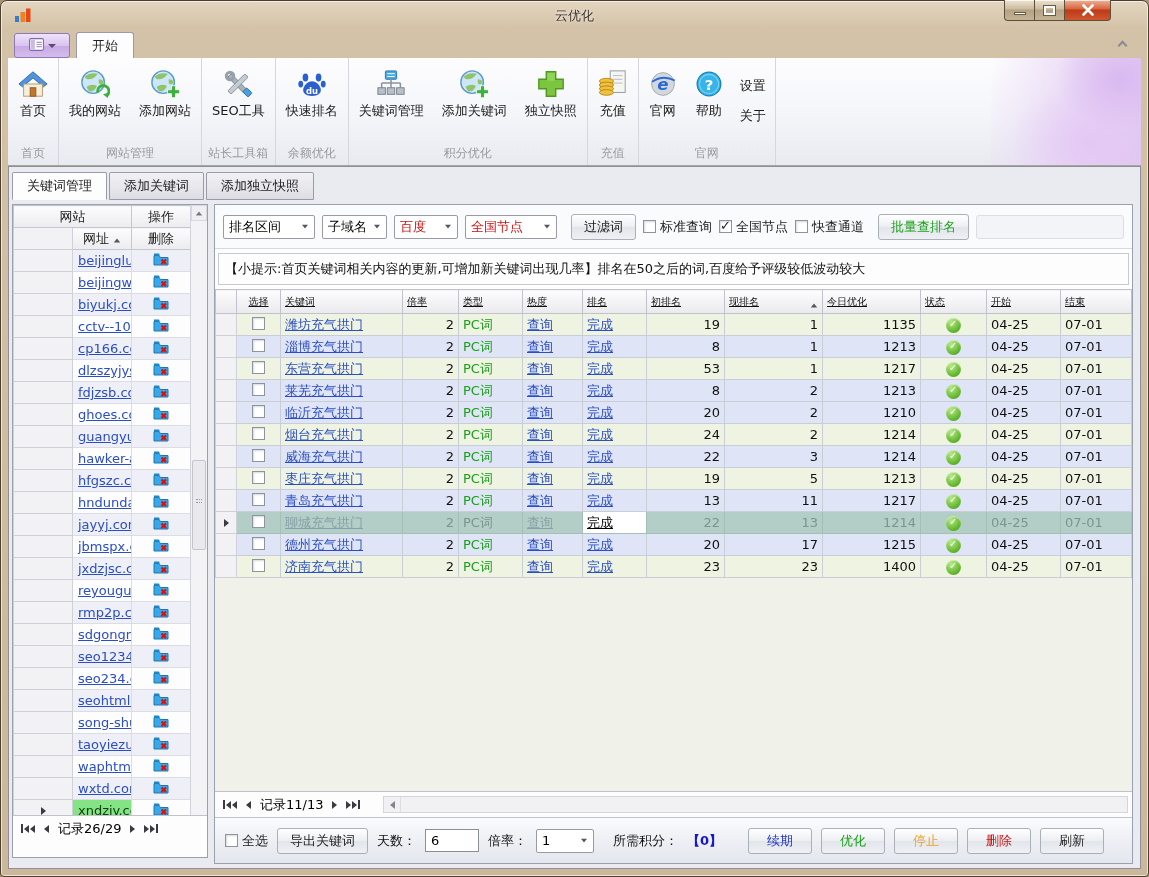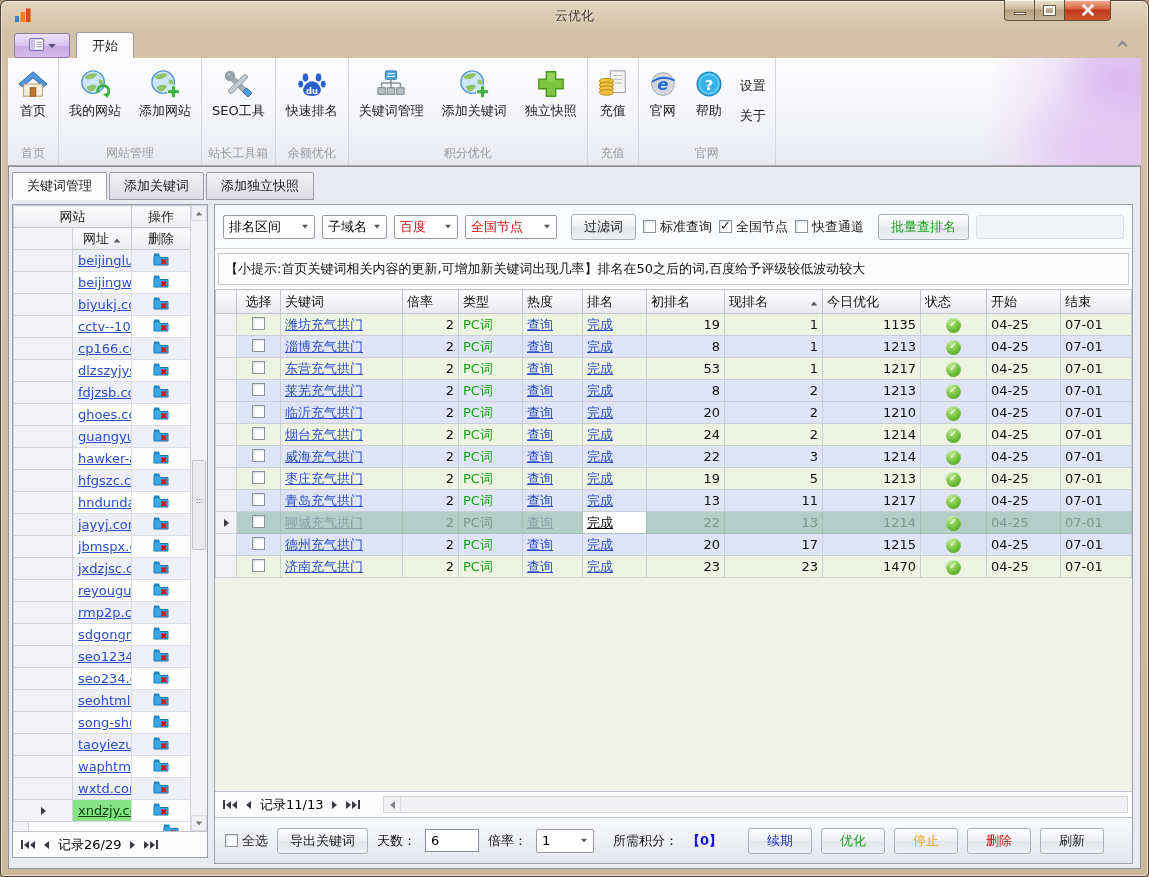--- a/index.html
+++ b/index.html
@@ -67,21 +67,21 @@
 .sb-table td.selcol, .sb-table th.selcol { background:#f2f2f5; border:1px solid #d0d0d8; }
 .sb-row:nth-child(even) td:not(.selcol) { background:#fdfdfe; }
 .sb-row:nth-child(odd) td:not(.selcol) { background:#efeff8; }
 .sb-row td.urlcell { padding-left:5px; overflow:hidden; white-space:nowrap; }
 .sb-row td.delcell { text-align:center; }
 .sb-row.sb-sel td.urlcell { background:#84e384; }
 .sb-row.sb-sel a { color:#10400f; }
 .sb-table a { color:#2a4ec4; text-decoration:underline; }
 .sb-partial { height:11px; overflow:hidden; border-left:1px solid #e6e6ee; }
 .sb-partial .pr { display:flex; }
-.sb-pager { position:absolute; left:0; right:0; bottom:0; height:26px; background:#fdfdfe; border-top:1px solid #c2c2cc; display:flex; align-items:center; gap:9px; padding-left:8px; font-size:13px; }
+.sb-pager { position:absolute; left:0; right:0; bottom:16px; height:26px; background:#fdfdfe; border-top:1px solid #c2c2cc; display:flex; align-items:center; gap:9px; padding-left:8px; font-size:13px; }
 .sb-scroll { position:absolute; top:0; right:0; bottom:26px; width:17px; background:#f3f3f6; border-left:1px solid #d2d2da; }
 .scr-btn { position:absolute; left:0; width:16px; height:16px; background:#f0f0f3; border:1px solid #d8d8de; display:flex; align-items:center; justify-content:center; }
 .scr-up { top:0; } .scr-down { bottom:0; }
 .scr-thumb { position:absolute; left:1px; width:14px; top:255px; height:90px; background:#e9e9ee; border:1px solid #c4c4cc; border-radius:2px; }
 .grip { width:6px; margin:38px auto 0; border-top:1px dotted #9a9aa4; border-bottom:1px dotted #9a9aa4; height:4px; }
 
 
 .tri-r { width:0; height:0; border-left:5px solid #3a3a42; border-top:4px solid transparent; border-bottom:4px solid transparent; display:inline-block; }
 .tri-l { width:0; height:0; border-right:5px solid #3a3a42; border-top:4px solid transparent; border-bottom:4px solid transparent; display:inline-block; }
 .tri-up { width:0; height:0; border-left:4px solid transparent; border-right:4px solid transparent; border-bottom:5px solid #55555e; display:inline-block; }
@@ -106,22 +106,22 @@
 .cb.checked::after { content:"✓"; position:absolute; left:0; top:-3px; font-size:13px; font-weight:bold; color:#222; }
 .filter-rest { flex:1; height:24px; background:#f3f4f8; border:1px solid #dcdee4; border-radius:3px; }
 
 
 .tipwrap { height:40px; padding:4px 3px; }
 .tipbar { height:32px; background:#fdfdfe; border:1px solid #c6cad2; display:flex; align-items:center; padding-left:6px; font-size:13px; color:#111; }
 
 
 .gridwrap { flex:1; background:#f0f1e8; overflow:hidden; }
 .grid { border-collapse:collapse; table-layout:fixed; width:917px; }
-.grid th { font-weight:normal; font-size:13px; height:24px; padding:0 4px; text-align:left;
-  background:linear-gradient(#fdfdfe,#eaeaee); border:1px solid #c2c2ca; color:#111; }
+.grid th { font-weight:normal; font-size:10px; height:24px; padding:0 4px; text-align:left;
+  background:linear-gradient(#fdfdfe,#eaeaee); border:1px solid #c2c2ca; color:#111;text-decoration:underline; }
 .grid th:nth-child(1){ width:21px; } .grid th:nth-child(2){ width:44px; text-align:center; }
 .grid th:nth-child(3){ width:122px; } .grid th:nth-child(4){ width:56px; }
 .grid th:nth-child(5){ width:64px; } .grid th:nth-child(6){ width:60px; }
 .grid th:nth-child(7){ width:64px; } .grid th:nth-child(8){ width:78px; }
 .grid th:nth-child(9){ width:98px; } .grid th:nth-child(10){ width:98px; }
 .grid th:nth-child(11){ width:66px; } .grid th:nth-child(12){ width:74px; }
 .grid td { height:22px; font-size:13px; padding:0 4px; border:1px solid #c9cdd6; color:#111; white-space:nowrap; overflow:hidden; }
 .grid td.c-sel { background:#f2f2f5; border-color:#d0d0d8; text-align:center; padding:0; }
 .grid td.c-check { text-align:center; }
 .grid td.num { text-align:right; }
@@ -904,21 +904,21 @@
             <tr class="r-odd">
               <td class="c-sel"></td>
               <td class="c-check"><span class="cb"></span></td>
               <td class="c-kw"><a href="#">济南充气拱门</a></td>
               <td class="c-rate num">2</td>
               <td class="c-type">PC词</td>
               <td class="c-heat"><a href="#">查询</a></td>
               <td class="c-rank"><a href="#">完成</a></td>
               <td class="num">23</td>
               <td class="num">23</td>
-              <td class="num">1470</td>
+              <td class="num">1400</td>
               <td class="c-status"><span class="status-ok"></span></td>
               <td class="">04-25</td>
               <td class="">07-01</td>
             </tr>
           </tbody>
       </table>
     </div>
 
     <div class="gridpager">
       <span class="navgrp">

